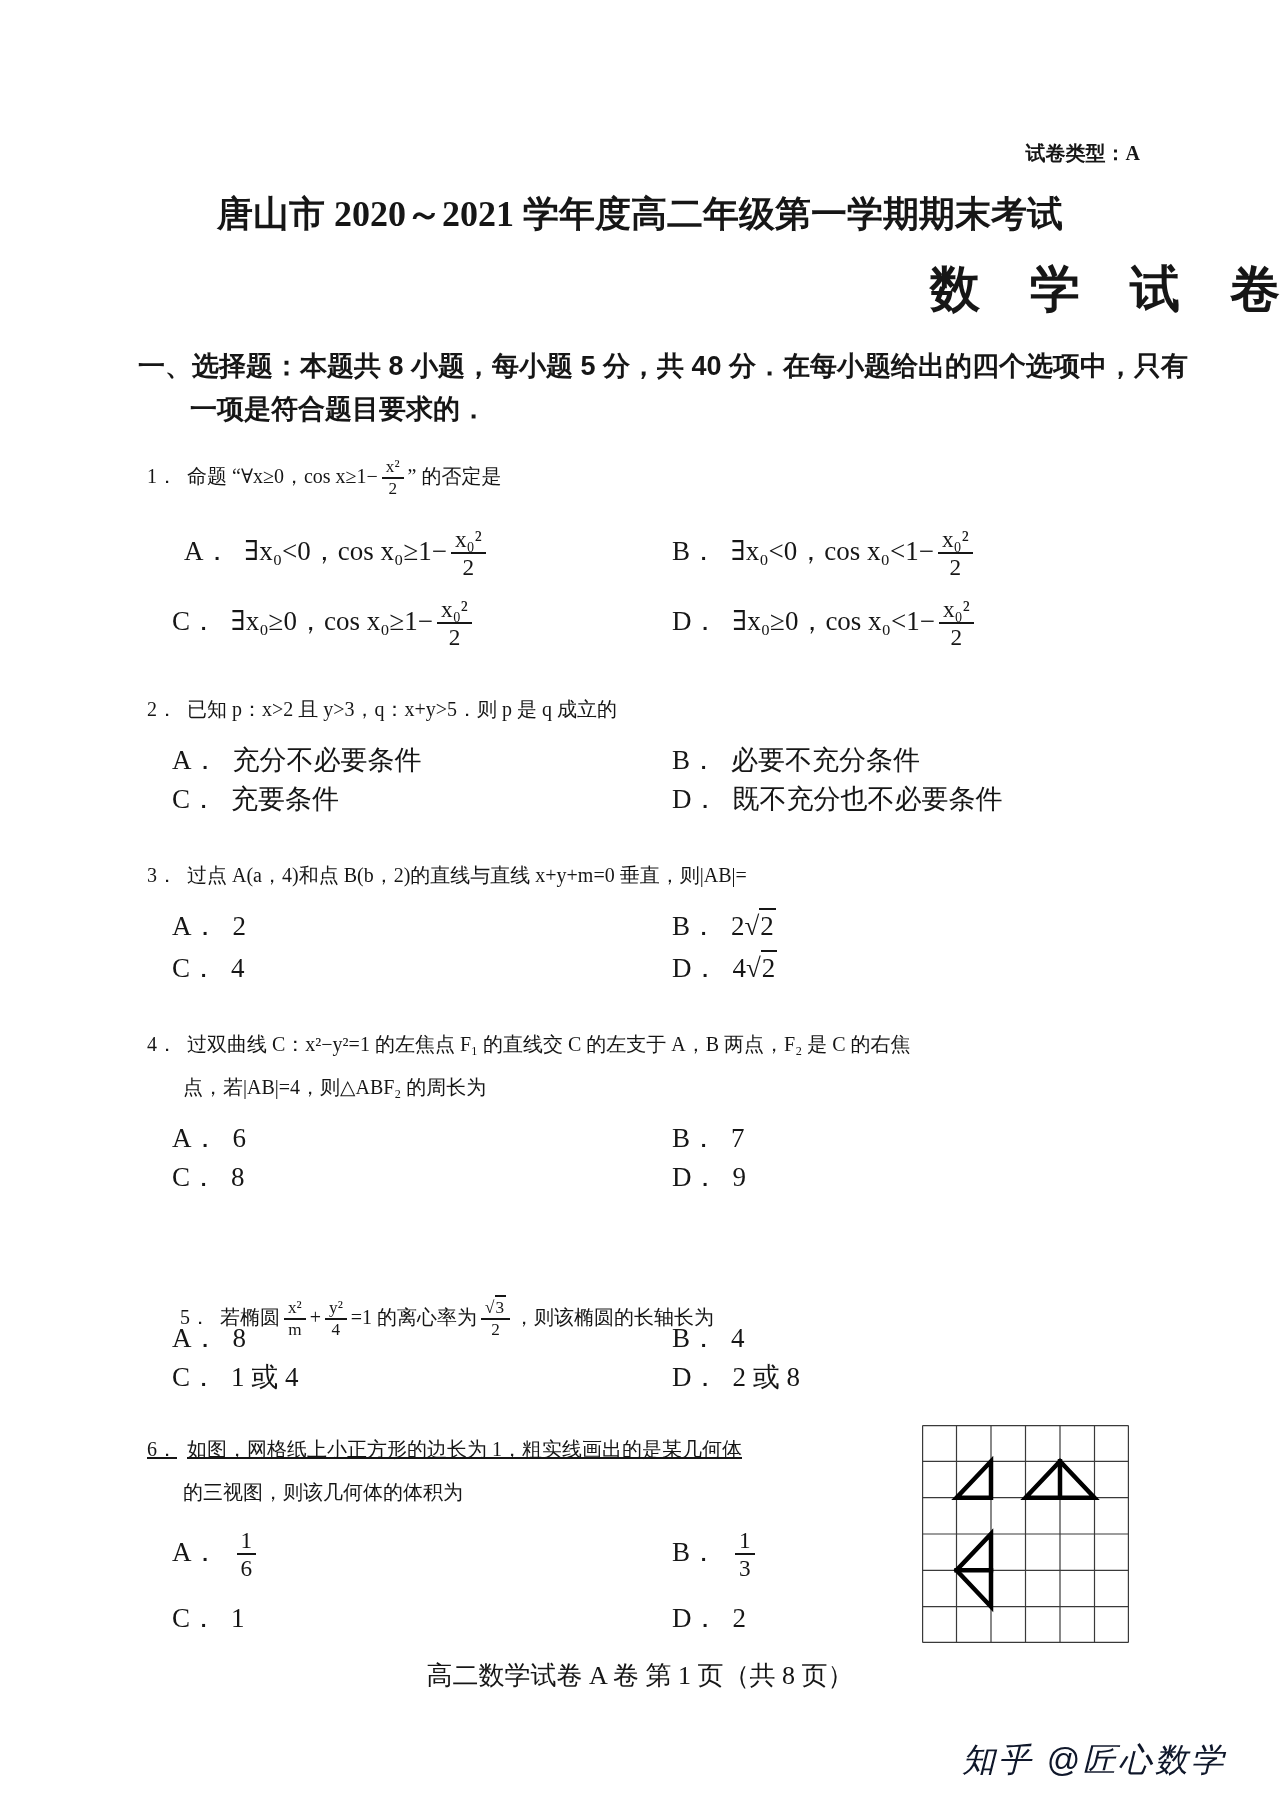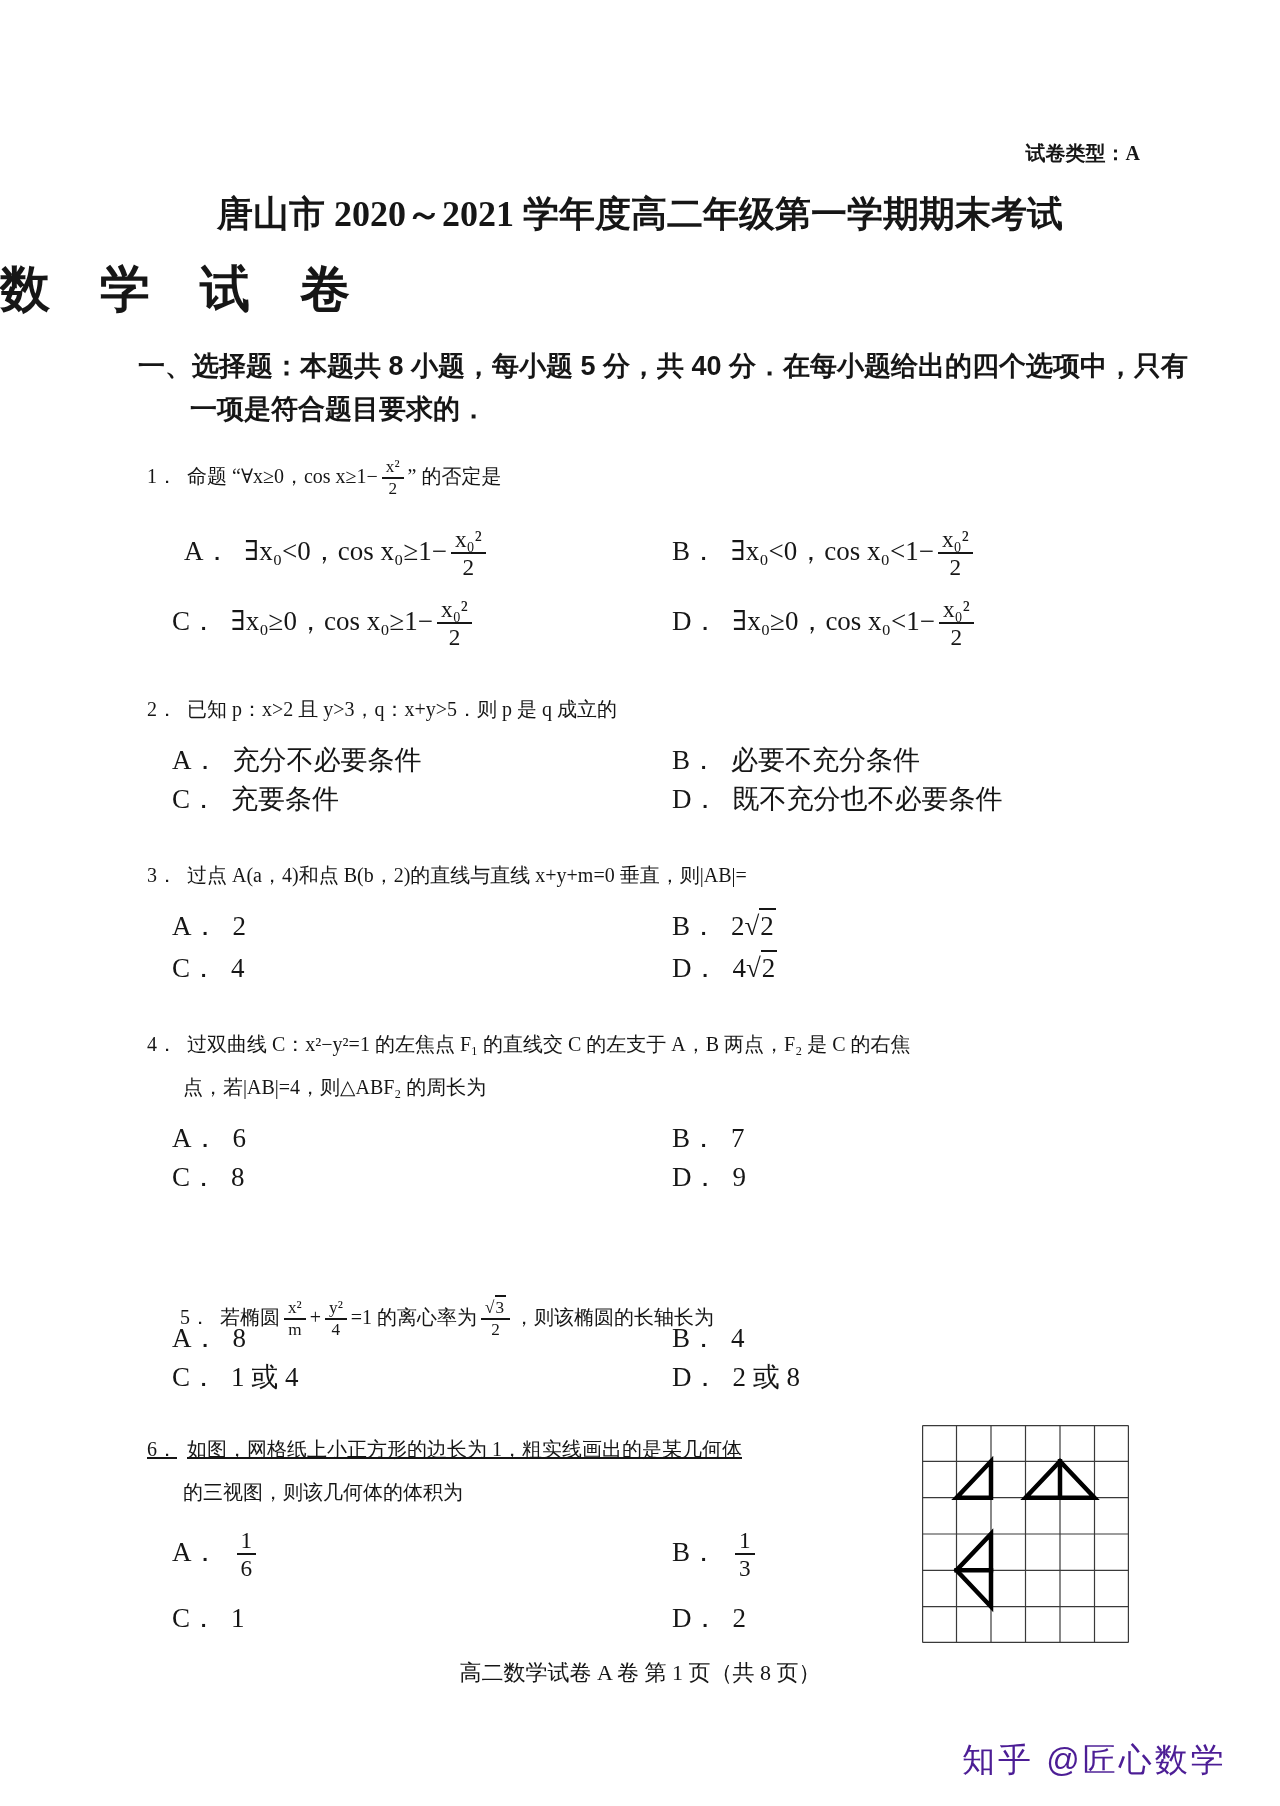--- a/index.html
+++ b/index.html
@@ -17,31 +17,31 @@
   .stemtext{font-size:20px;line-height:1.25;}
   .qnum{margin-right:10px;}
   .optlabel{margin-right:14px;}
   .optcell{font-size:27px;}
   
   .frac{display:inline-block;vertical-align:middle;text-align:center;line-height:1.05;margin:0 4px;}
   .frac .fnum{display:block;border-bottom:2px solid #161616;padding:0 4px 1px 4px;font-size:0.86em;}
   .frac .fden{display:block;padding:1px 4px 0 4px;font-size:0.86em;}
   
   .rad{border-top:2px solid #161616;padding:1px 2px 0 1px;}
-  .watermark{color:#4c1d95;font-family:"Liberation Sans","DejaVu Sans",sans-serif;letter-spacing:3px;}
+  .watermark{color:#0f172a;font-family:"Liberation Sans","DejaVu Sans",sans-serif;letter-spacing:3px;font-style:italic;}
   svg line, svg polygon{vector-effect:non-scaling-stroke;}
 </style>
 </head>
 <body>
 
 <div class="abs serifbold" style="top:140px;right:140px;font-size:20px;">试卷类型：A</div>
 
 <div class="abs serifbold" style="top:190px;left:0;width:1280px;text-align:center;font-size:36px;">唐山市 2020～2021 学年度高二年级第一学期期末考试</div>
 
-<div class="abs serifbold" style="top:256px;left:0;width:1280px;text-align:left;font-size:50px;">数　学　试　卷</div>
+<div class="abs serifbold" style="top:256px;left:0;width:1280px;text-align:right;font-size:50px;">数　学　试　卷</div>
 
 <div class="abs heiti" style="top:348px;left:138px;font-size:27px;">一、选择题：本题共 8 小题，每小题 5 分，共 40 分．在每小题给出的四个选项中，只有</div>
 <div class="abs heiti" style="top:391px;left:190px;font-size:27px;">一项是符合题目要求的．</div>
 
 <div class="abs stemtext" style="top:458px;left:147px;">
   <span class="qnum">1．</span><span>命题 “∀x≥0，cos x≥1−</span><span class="frac"><span class="fnum">x²</span><span class="fden">2</span></span><span>” 的否定是</span>
 </div>
 <div class="abs optcell" style="top:527px;left:184px;">
   <span class="optlabel">A．</span><span>∃x₀&lt;0，cos x₀≥1−</span><span class="frac"><span class="fnum">x₀²</span><span class="fden">2</span></span>
 </div>
@@ -164,15 +164,15 @@
     <g stroke="#000" stroke-width="4.5" fill="none" stroke-linejoin="miter" stroke-linecap="square">
       <polygon points="34.5,72.7 69,72.7 69,36.3"></polygon>
       <polygon points="138,36.3 103.5,72.7 172.5,72.7"></polygon>
       <line x1="138" y1="36.3" x2="138" y2="72.7"></line>
       <polygon points="69,109 69,181.7 34.5,145.3"></polygon>
       <line x1="34.5" y1="145.3" x2="69" y2="145.3"></line>
     </g>
   </svg>
 </div>
 
-<div class="abs" style="top:1658px;left:0;width:1280px;text-align:center;font-size:22px;">高二数学试卷 A 卷  第 1 页（共 8 页）</div>
+<div class="abs" style="top:1658px;left:0;width:1280px;text-align:center;font-size:26px;">高二数学试卷 A 卷  第 1 页（共 8 页）</div>
 
 <div class="abs watermark" style="top:1738px;left:962px;font-size:33px;">知乎 @匠心数学</div>
 
 </body></html>

